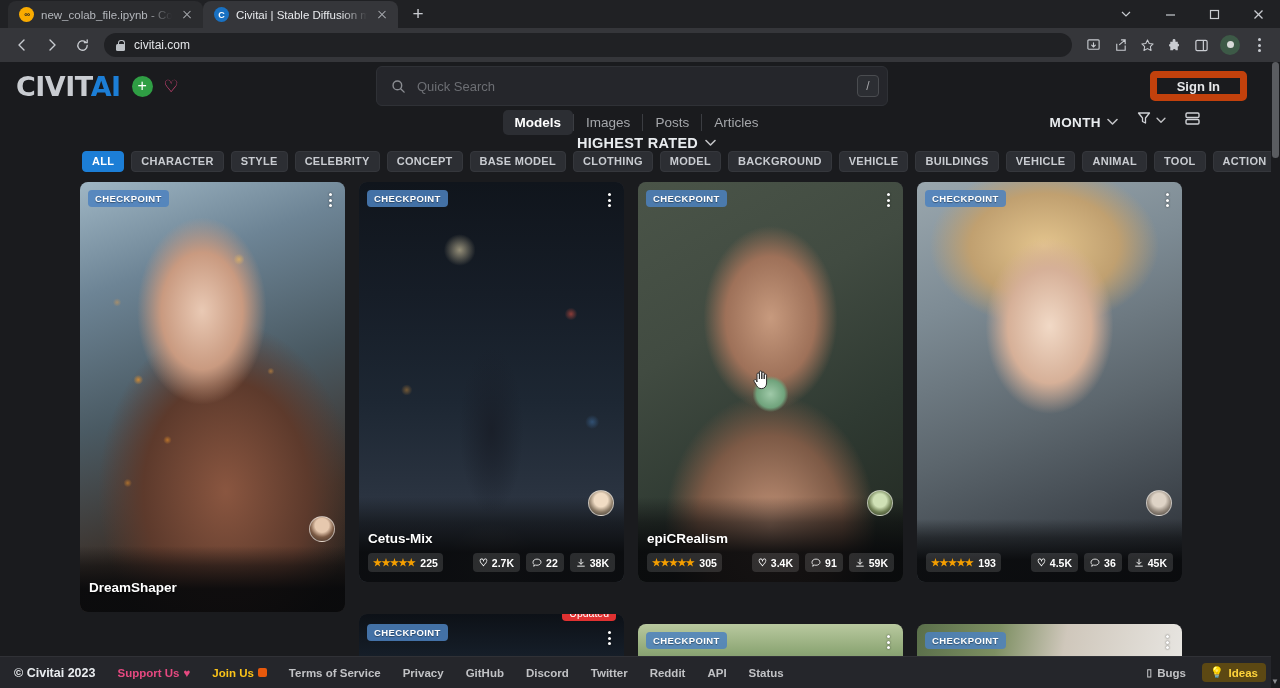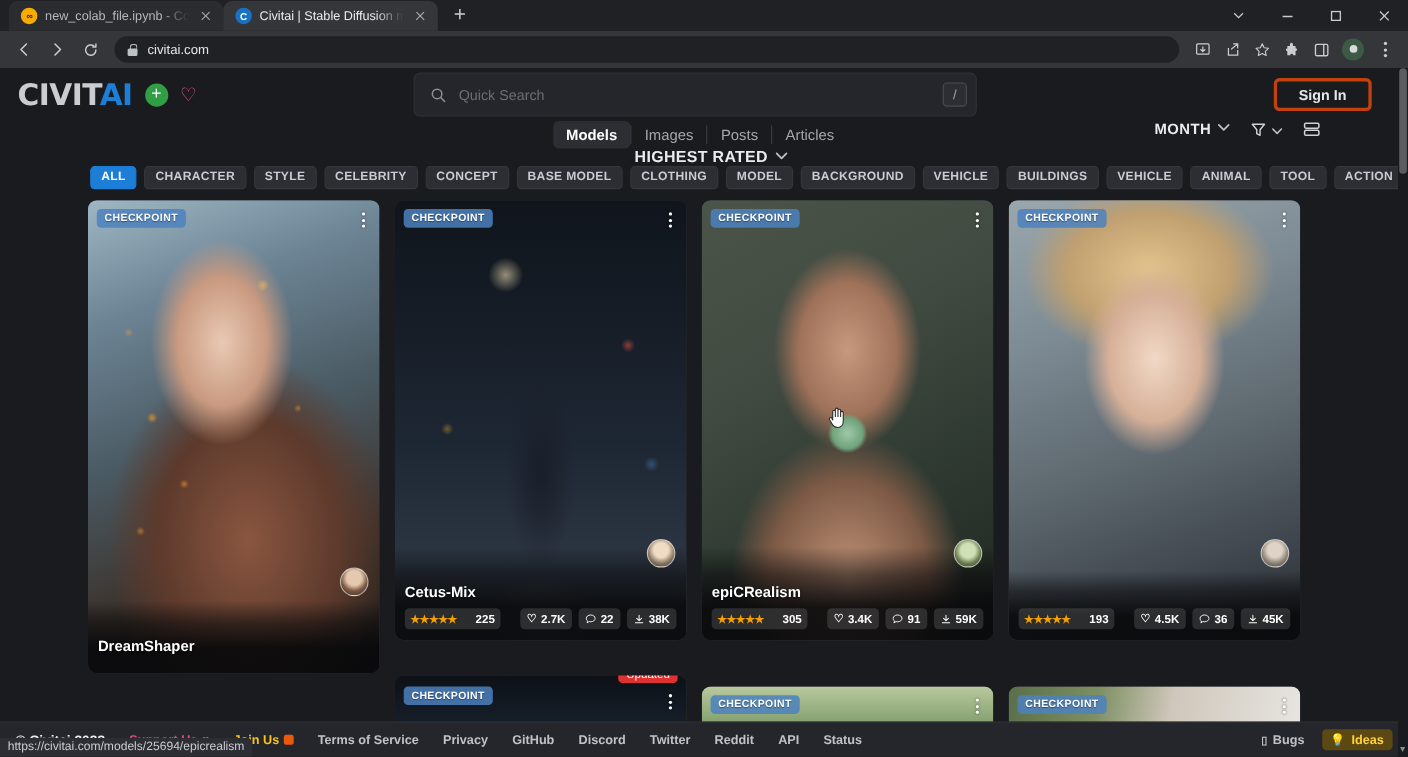--- a/index.html
+++ b/index.html
@@ -130,21 +130,21 @@
     font-family:"Liberation Sans",sans-serif;
   }
   .search-input::placeholder { color:#6c6e73; }
   .slash-key {
     width:22px;height:22px;border:1px solid #4a4c50; border-radius:4px;
     display:flex;align-items:center;justify-content:center;
     color:#a6a7ab; font-size:12px; background:#2c2e33;
   }
   .signin {
     position:absolute; right:24px; height:30px; padding: 0 20px;
-    border:3px solid #c2410c; border-radius:5px;
+    border:7px solid #c2410c; border-radius:5px;
     display:flex;align-items:center; color:#e6e7e9; font-size:13px; font-weight:600;
   }
 
   
   .navrow {
     height: 38px; display:flex; align-items:center; padding: 0 80px 0 82px;
     position:relative; gap: 0; flex-direction: column;
   }
   .navtabs { display:flex; align-items:center; }
   .navtab {
@@ -152,21 +152,21 @@
     font-weight:500;
   }
   .navtab.active { background:#2c2e33; color:#fff; font-weight:700; }
   .navsep { width:1px; height:17px; background:#3b3d42; }
   .sortsel {
     display:flex;align-items:center;gap:7px; margin-left:20px;
     color:#e9ecef; font-size:14.5px; font-weight:700; letter-spacing:.3px;
   }
   .chev { font-size:10px; color:#c1c2c5; }
   .nav-right {
-    position:absolute; right:70px; display:flex; align-items:flex-start; gap:18px;
+    position:absolute; right:70px; display:flex; align-items:flex-end; gap:18px;
   }
   .period { display:flex; align-items:center; gap:6px; color:#e9ecef; font-size:13.5px; font-weight:700; letter-spacing:.4px;}
   .filter-btn { display:flex;align-items:center;gap:4px; color:#d0d2d6; }
   .layout-btn { color:#d0d2d6; display:flex; align-items:center; }
 
   
   .chips {
     display:flex; align-items:center; gap:7px; padding: 0 0 0 82px;
     height:26px; position:relative; overflow:hidden; width:1271px;
   }
@@ -226,21 +226,21 @@
   }
   .card-stats { display:flex; align-items:center; gap:6px; }
   .pill {
     background: rgba(255,255,255,.13);
     border-radius: 4px; height:19px; padding: 0 6px;
     display:flex; align-items:center; gap:4px;
     color:#fff; font-size:10.5px; font-weight:700;
   }
   .pill.rating { gap:3px; padding: 0 5px; }
   .stars { display:flex; gap:.5px; color:#f59f00; font-size:10px; letter-spacing:-.5px;}
-  .pill .num { color:#fff; font-size:10.5px; font-weight:700; margin-left:14px;}
+  .pill .num { color:#fff; font-size:10.5px; font-weight:700; margin-left:2px;}
   .stats-right { display:flex; gap:6px; margin-left:auto; }
   .ic { font-size:10px; line-height:1; display:flex; align-items:center;}
 
   
   .site-footer {
     position:absolute; bottom:0; left:0; width:1280px; height:32px;
     background:#25262b; border-top:1px solid #303136;
     display:flex; align-items:center; padding: 0 14px; z-index:20;
   }
   .copy { color:#e9ecef; font-size:12.5px; font-weight:700; margin-right:22px;}
@@ -741,21 +741,20 @@
         <span style="font-size:10px;">▯</span>
         <span>Bugs</span>
       </div>
       <div class="fbtn ideas">
         <span style="font-size:11px;">💡</span>
         <span>Ideas</span>
       </div>
     </div>
   </div>
 
-  <div class="statusbar">https://civitai.com/models/25694/epicrealism</div>
 
   <div class="cursor" style="left:751px; top:368px;">
     <svg width="20" height="22" viewBox="0 0 20 22">
       <path d="M6 14 V6.2a1.2 1.2 0 0 1 2.4 0V11V4.2a1.2 1.2 0 0 1 2.4 0V11V5.2a1.2 1.2 0 0 1 2.4 0V11V7.2a1.2 1.2 0 0 1 2.4 0V15c0 3.2-2 5.6-5 5.6-2.6 0-3.8-1-5-3l-2.4-4a1.25 1.25 0 0 1 2-1.5Z" fill="#ffffff" stroke="#2b2b2b" stroke-width="1"></path>
     </svg>
   </div>
 
 </div>
 
 </body></html>

